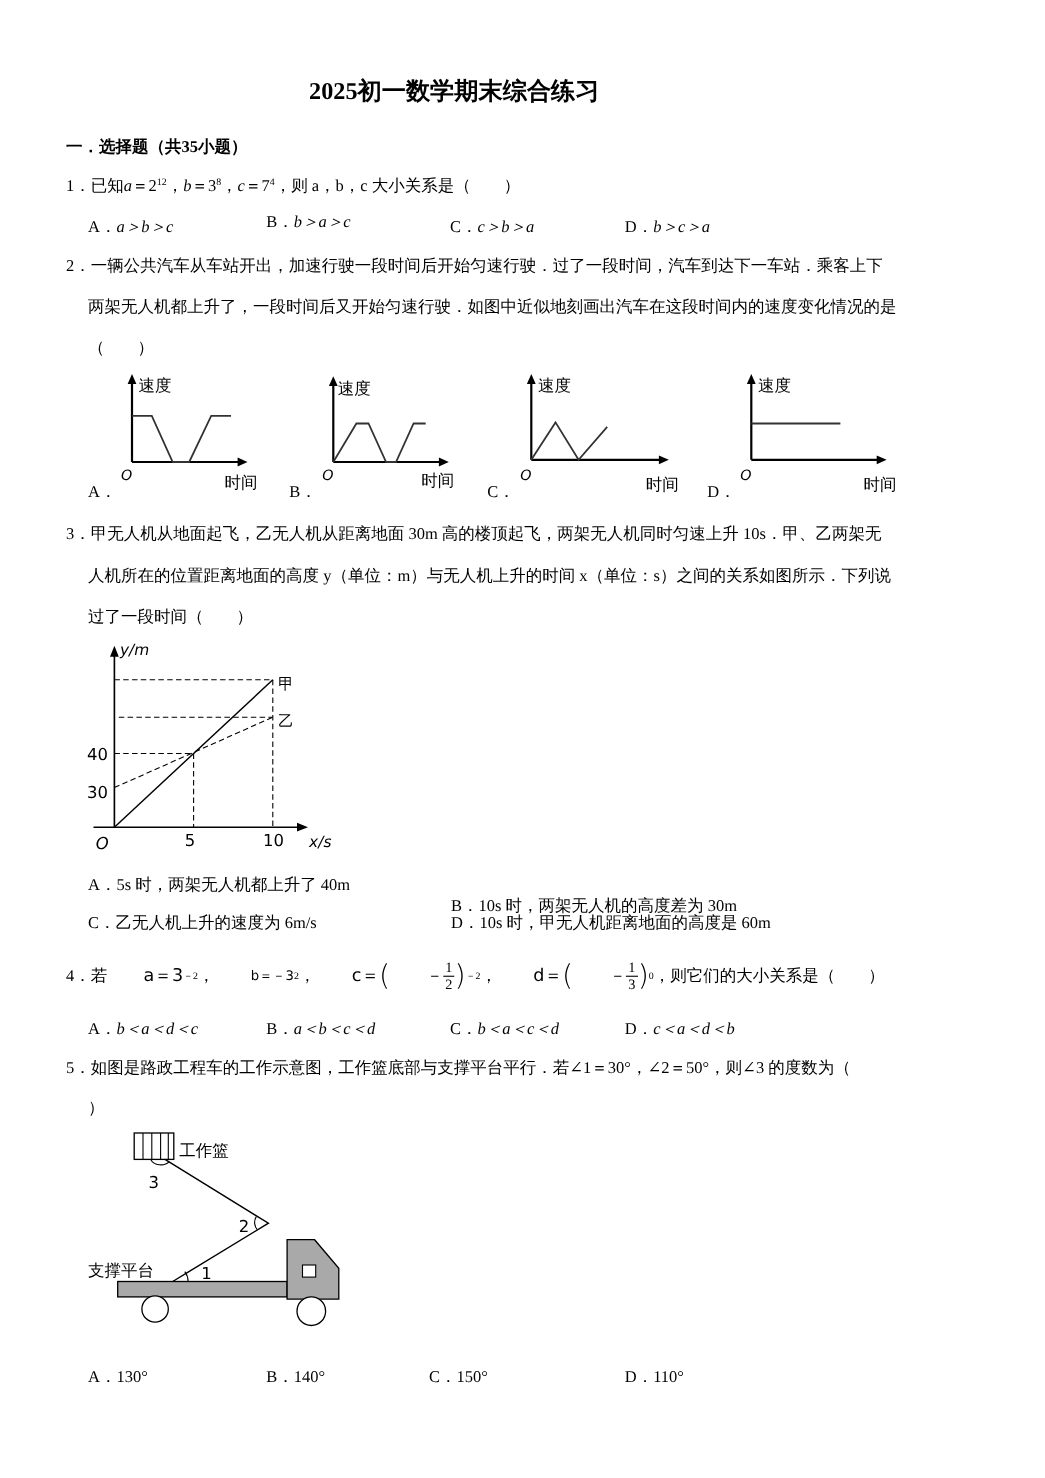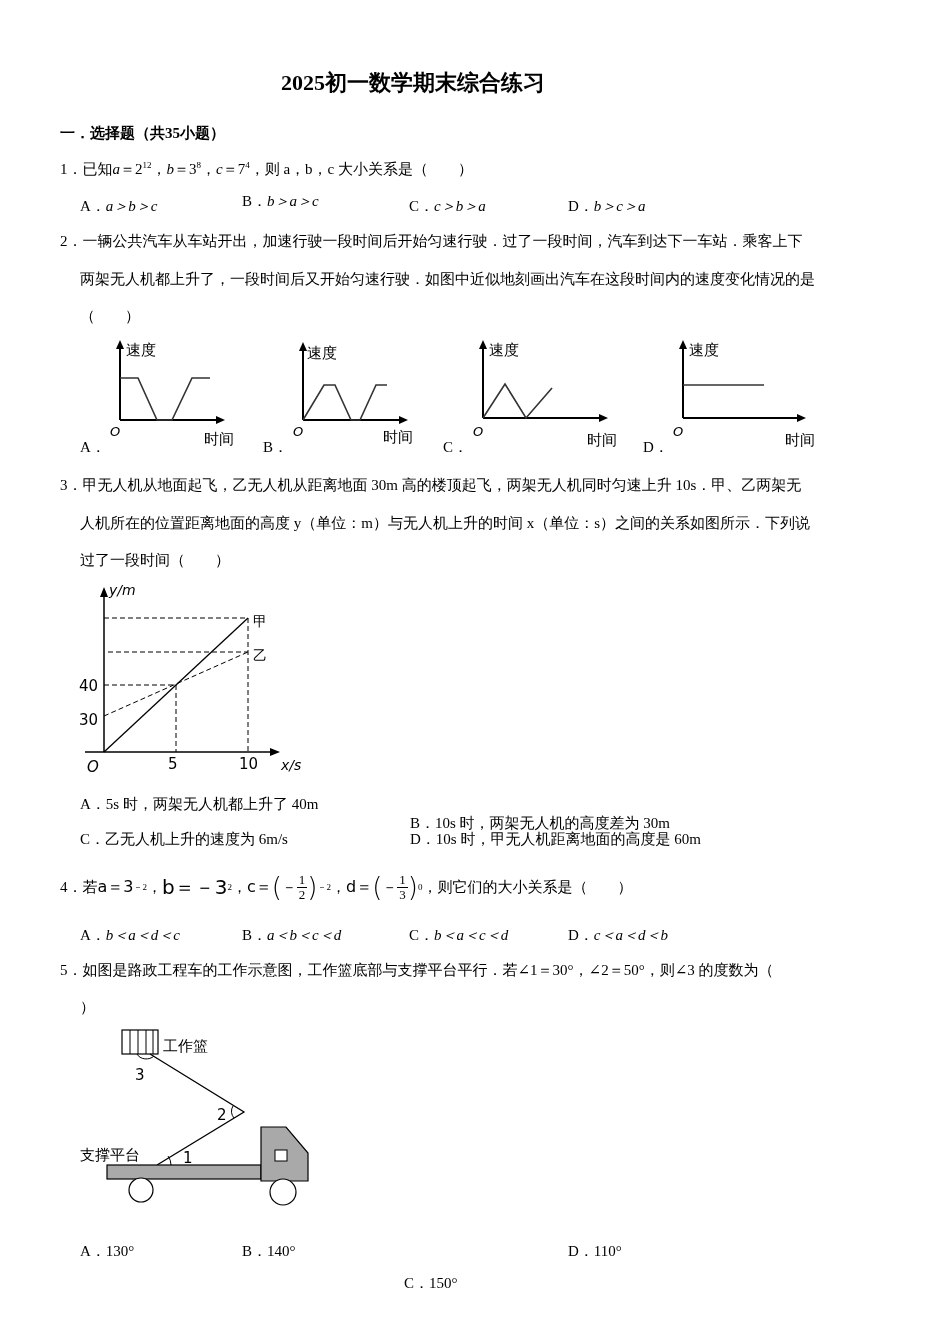--- a/index.html
+++ b/index.html
@@ -10,21 +10,21 @@
   .section { left: 60px; top: 124px; font-weight: bold; font-size: 15px; }
   .line { font-size: 15px; }
   i { font-style: italic; }
   sup { font-size: 9px; vertical-align: 6px; line-height: 0; }
   .opt { font-size: 15px; }
   svg text { font-family: "DejaVu Sans", sans-serif; }
   .frac { display: inline-block; vertical-align: middle; text-align: center; font-size: 13px; line-height: 14px; }
   .frac span { display: block; }
   .frac .num { border-bottom: 1px solid #000; padding: 0 2px; }
   .paren { font-size: 26px; vertical-align: middle; font-family: "DejaVu Sans", sans-serif; font-weight: 200; }
-  .sans { font-family: "DejaVu Sans", sans-serif; }
+  .sans { font-family: "DejaVu Sans", sans-serif; margin-left: 33px; }
 </style>
 </head>
 <body>
 
 <div class="abs title">2025初一数学期末综合练习</div>
 <div class="abs section">一．选择题（共35小题）</div>
 
 <div class="abs line" style="left:60px; top:160px;">
   <span>1．</span><span>已知</span><i>a</i><span>＝2</span><sup>12</sup>，<i>b</i><span>＝3</span><sup>8</sup>，<i>c</i><span>＝7</span><sup>4</sup><span>，则 a，b，c 大小关系是（　　）</span>
 </div>
@@ -126,21 +126,21 @@
 <div class="abs opt" style="left:410px; top:795px;margin-top:19px;"><span>B．</span><span>10s 时，两架无人机的高度差为 30m</span></div>
 <div class="abs opt" style="left:80px; top:830px;"><span>C．</span><span>乙无人机上升的速度为 6m/s</span></div>
 <div class="abs opt" style="left:410px; top:830px;"><span>D．</span><span>10s 时，甲无人机距离地面的高度是 60m</span></div>
 
 <div class="abs line" style="left:60px; top:866px; height:42px; display:flex; align-items:center;">
   <span>4．</span>
     <span>若</span>
   <span class="sans" style="font-size:16px;">a＝3</span>
     <sup>－2</sup>
     <span>，</span>
-  <span class="sans" style="font-size:20px;">b＝－3</span>
+  <span class="sans" style="font-size:12px;">b＝－3</span>
     <sup>2</sup>
     <span>，</span>
   <span class="sans" style="font-size:16px;">c＝</span>
   <span class="paren">(</span>
     <span class="sans">－</span>
     <span class="frac">
       <span class="num">1</span>
       <span>2</span>
     </span>
     <span class="paren">)</span>
@@ -187,14 +187,14 @@
 
   <polygon points="186,107 211,107 233,133 233,161 186,161" fill="#a9a9a9" stroke="#000" stroke-width="1.2"></polygon>
   <rect x="200" y="130" width="12" height="11" fill="#fff" stroke="#000"></rect>
 
   <circle cx="66" cy="170" r="12" fill="#fff" stroke="#000" stroke-width="1.2"></circle>
   <circle cx="208" cy="172" r="13" fill="#fff" stroke="#000" stroke-width="1.2"></circle>
 </svg>
 
 <div class="abs opt" style="left:80px; top:1242px;"><span>A．</span><span>130°</span></div>
 <div class="abs opt" style="left:242px; top:1242px;"><span>B．</span><span>140°</span></div>
-<div class="abs opt" style="left:404px; top:1242px;margin-top:32px;"><span>C．</span><span>150°</span></div>
+<div class="abs opt" style="left:390px; top:1242px;"><span>C．</span><span>150°</span></div>
 <div class="abs opt" style="left:568px; top:1242px;"><span>D．</span><span>110°</span></div>
 
 </body></html>

